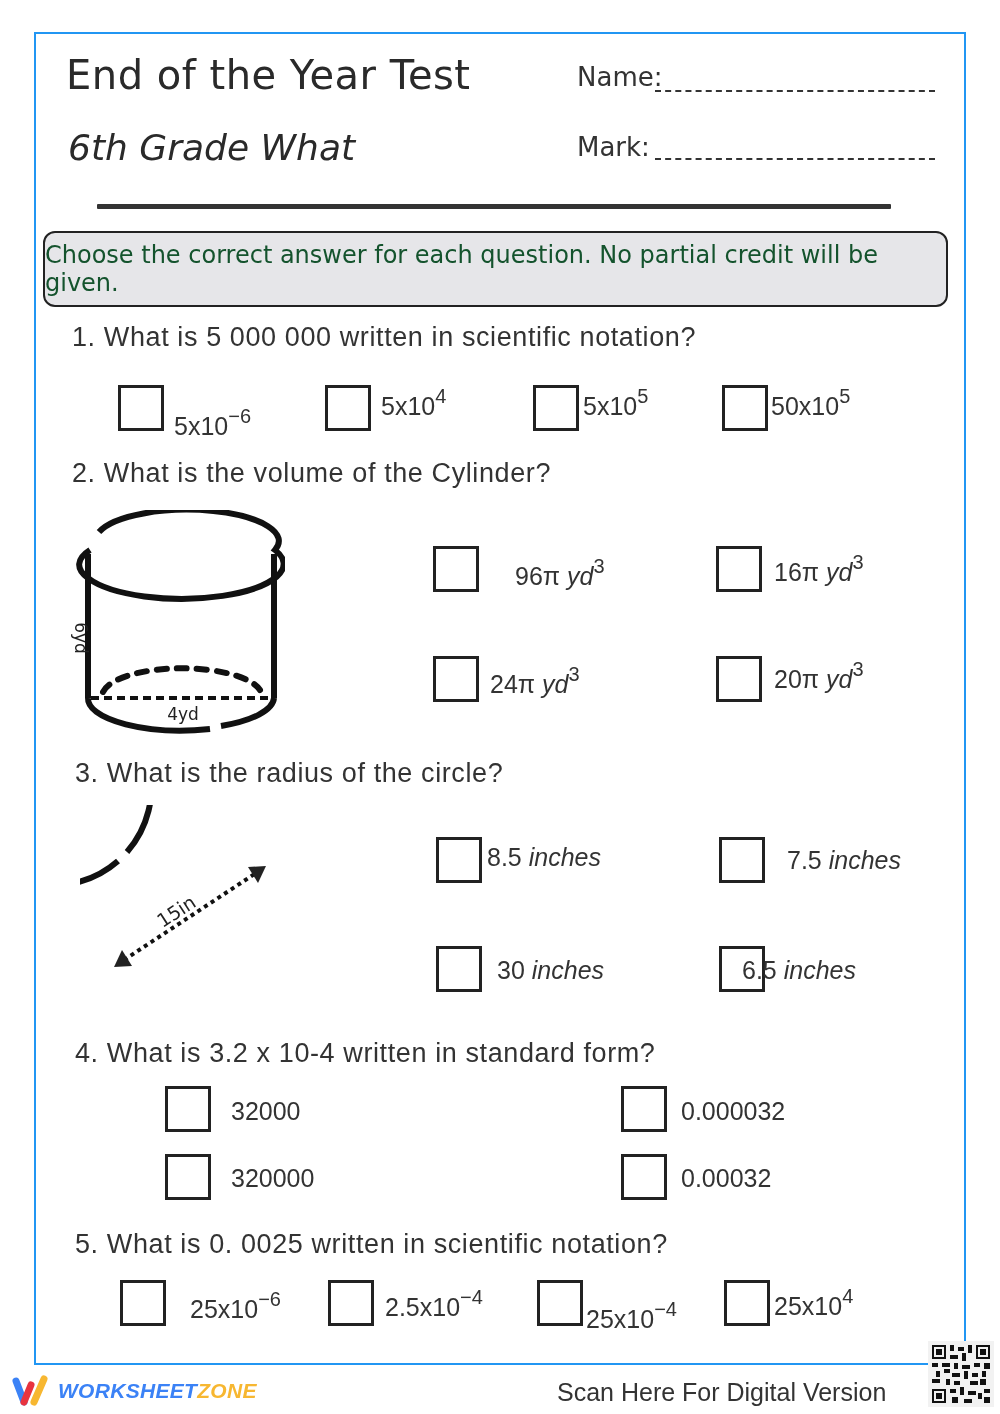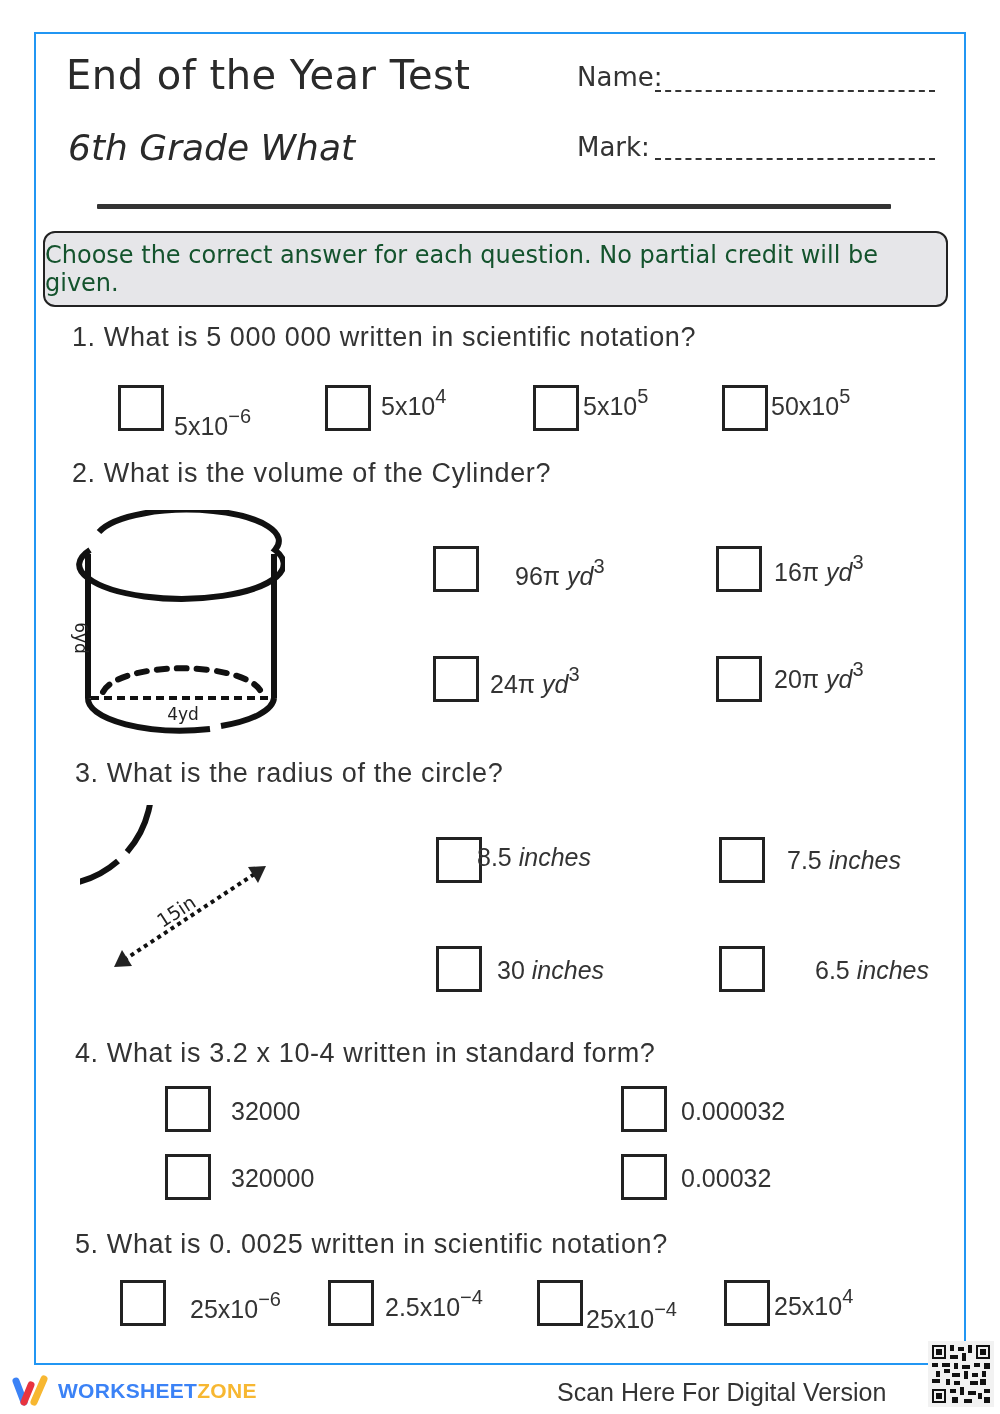--- a/index.html
+++ b/index.html
@@ -28,21 +28,21 @@
   .q { position: absolute; font-family: Liberation Sans, sans-serif; font-size: 27px; color: #333; letter-spacing: 0.6px; }
 
   .box { position: absolute; width: 46px; height: 46px; border: 3px solid #222; background: #fff; cursor: pointer; }
   .opt { position: absolute; font-family: "Liberation Sans", sans-serif; font-size: 25px; color: #333; white-space: nowrap; }
   .opt sup { font-size: 20px; vertical-align: 0.6em; line-height: 0; }
   .opt i { font-style: italic; }
 
   .fig { position: absolute; }
 
   .footer-logo { position: absolute; left: 10px; top: 1375px; display: flex; align-items: center; gap: 6px; }
-  .logo-text { font-family: "Liberation Sans", sans-serif; font-weight: bold; font-size: 21px; letter-spacing: 0.3px; }
+  .logo-text { font-family: "Liberation Sans", sans-serif; font-weight: bold; font-size: 21px; letter-spacing: 0.3px; font-style: italic; }
   .logo-text .w { color: #3b82f6; }
   .logo-text .z { color: #f7b731; }
   .scan { position: absolute; left: 557px; top: 1378px; font-size: 25px; color: #333; font-family: "Liberation Sans", sans-serif; }
   .qr { position: absolute; left: 928px; top: 1341px; width: 66px; height: 66px; background: #f2f2f2; padding: 4px; }
 </style>
 </head>
 <body>
 
 <div class="frame"></div>
 
@@ -109,30 +109,30 @@
 
 <svg class="fig" style="left:80px; top:805px;" width="230" height="220" viewBox="0 0 230 220">
   <path d="M 47 47 A 98 98 0 1 0 38 56" fill="none" stroke="#111" stroke-width="6"></path>
   <line x1="44" y1="155" x2="176" y2="68" stroke="#111" stroke-width="4" stroke-dasharray="4 4"></line>
   <polygon points="186,61 168,62 178,78" fill="#222"></polygon>
   <polygon points="34,162 52,161 42,145" fill="#222"></polygon>
   <text x="0" y="0" transform="translate(100 112) rotate(-33)" font-family="DejaVu Sans, sans-serif" font-size="19" fill="#222" text-anchor="middle">15in</text>
 </svg>
 
 <div class="box" style="left:436px; top:837px;"></div>
-<div class="opt" style="left:477px; top:843px;"><span>8.5</span> <i>inches</i></div>
+<div class="opt" style="left:487px; top:843px;"><span>8.5</span> <i>inches</i></div>
 
 <div class="box" style="left:719px; top:837px;"></div>
 <div class="opt" style="left:787px; top:846px;"><span>7.5</span> <i>inches</i></div>
 
 <div class="box" style="left:436px; top:946px;"></div>
 <div class="opt" style="left:497px; top:956px;"><span>30</span> <i>inches</i></div>
 
 <div class="box" style="left:719px; top:946px;"></div>
-<div class="opt" style="left:815px; top:956px;text-align:center;"><span>6.5</span> <i>inches</i></div>
+<div class="opt" style="left:742px; top:956px;text-align:center;"><span>6.5</span> <i>inches</i></div>
 
 <div class="q" style="left:75px; top:1038px;">4. What is 3.2 x 10-4 written in standard form?</div>
 
 <div class="box" style="left:165px; top:1086px;"></div>
 <div class="opt" style="left:231px; top:1097px;">32000</div>
 
 <div class="box" style="left:621px; top:1086px;"></div>
 <div class="opt" style="left:681px; top:1097px;">0.000032</div>
 
 <div class="box" style="left:165px; top:1154px;"></div>

